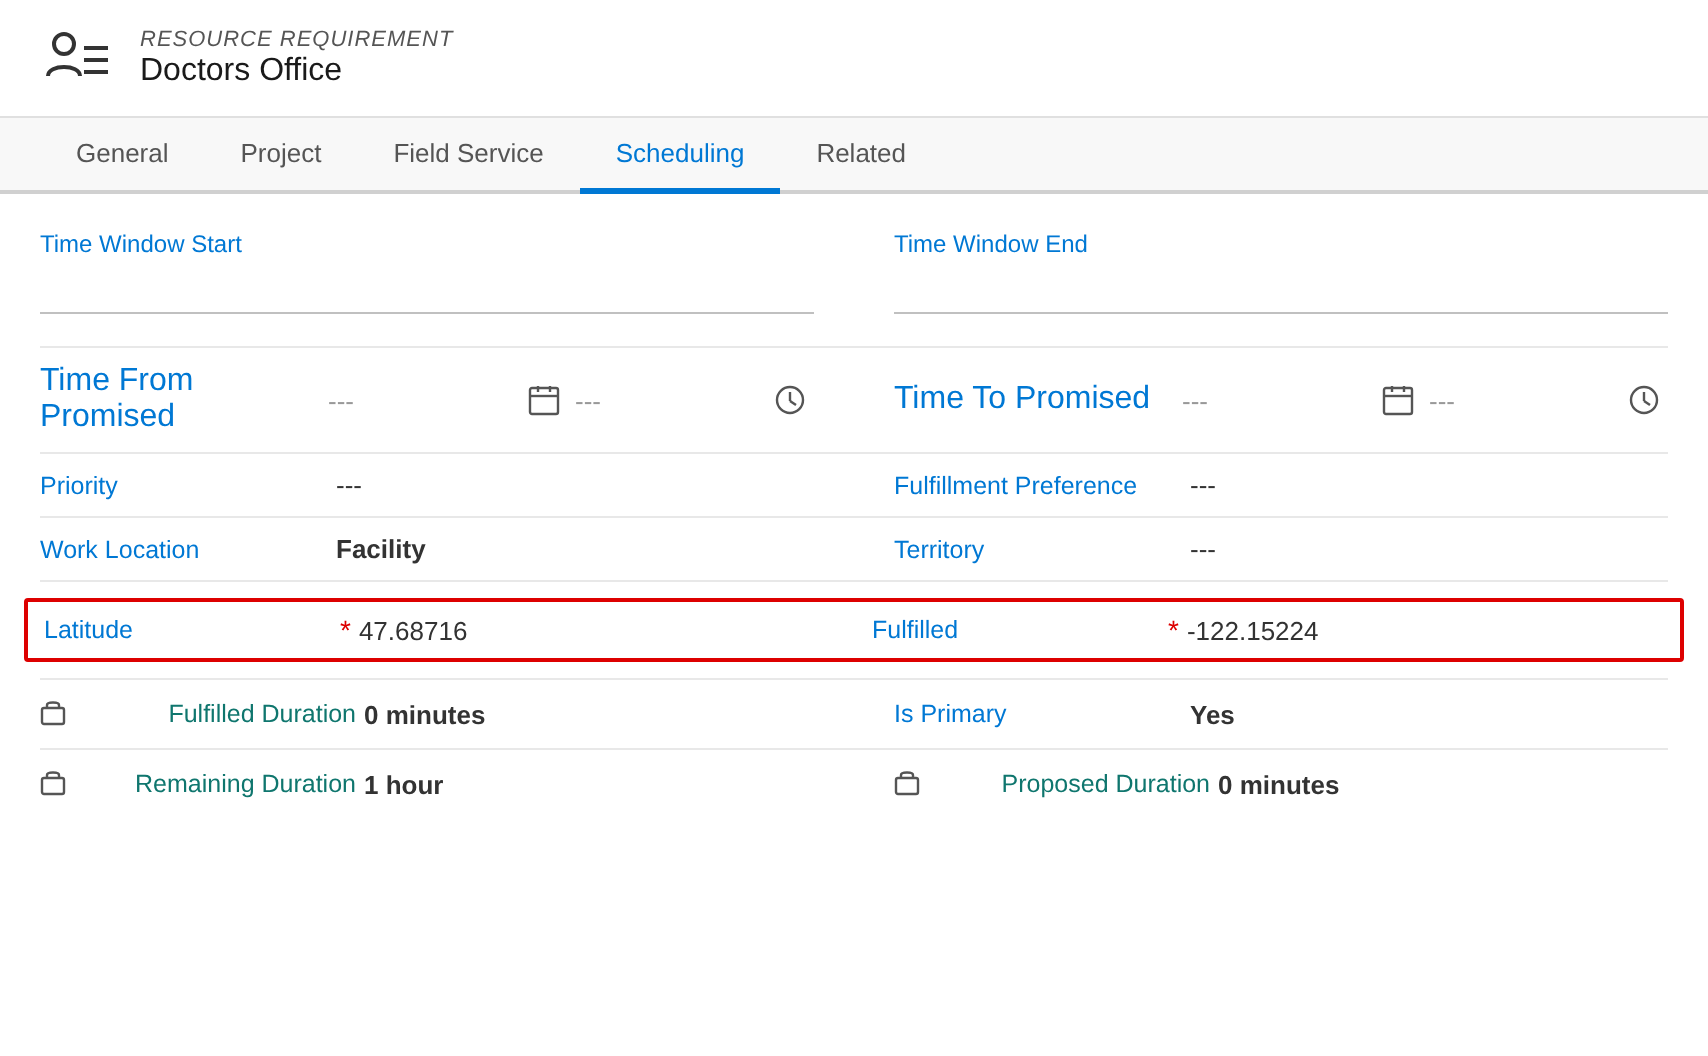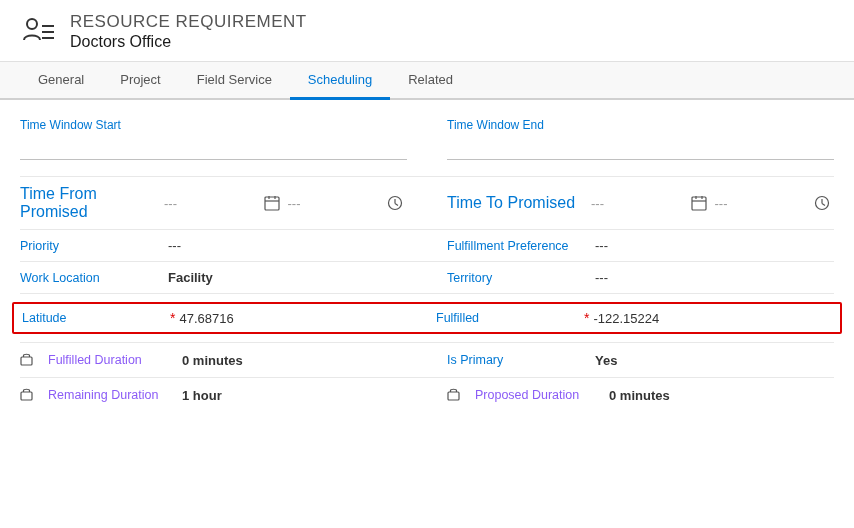--- a/index.html
+++ b/index.html
@@ -28,25 +28,26 @@
     }
     .header-icon svg {
       width: 36px;
       height: 36px;
     }
     .header-text {
       display: flex;
       flex-direction: column;
     }
     .header-subtitle {
-      font-size: 17px;
+      font-size: 11px;
       color: #555;
       text-transform: uppercase;
       letter-spacing: 0.5px;
       font-weight: 500;
+      font-style: italic;
     }
     .header-title {
       font-size: 16px;
       font-weight: 400;
       color: #1a1a1a;
       line-height: 1.2;
     }
 
     
     .nav-tabs {
@@ -198,22 +199,23 @@
       align-items: center;
       gap: 4px;
     }
 
     .lock-icon {
       color: #666;
       font-size: 13px;
     }
 
     .lock-label {
-      color: #8b5cf6;
+      color: #0f766e;
       font-size: 12.5px;
+      text-align: right;
     }
 
     .lock-value {
       color: #333;
       font-size: 13px;
     }
 
     .lock-value.bold {
       font-weight: 700;
     }

